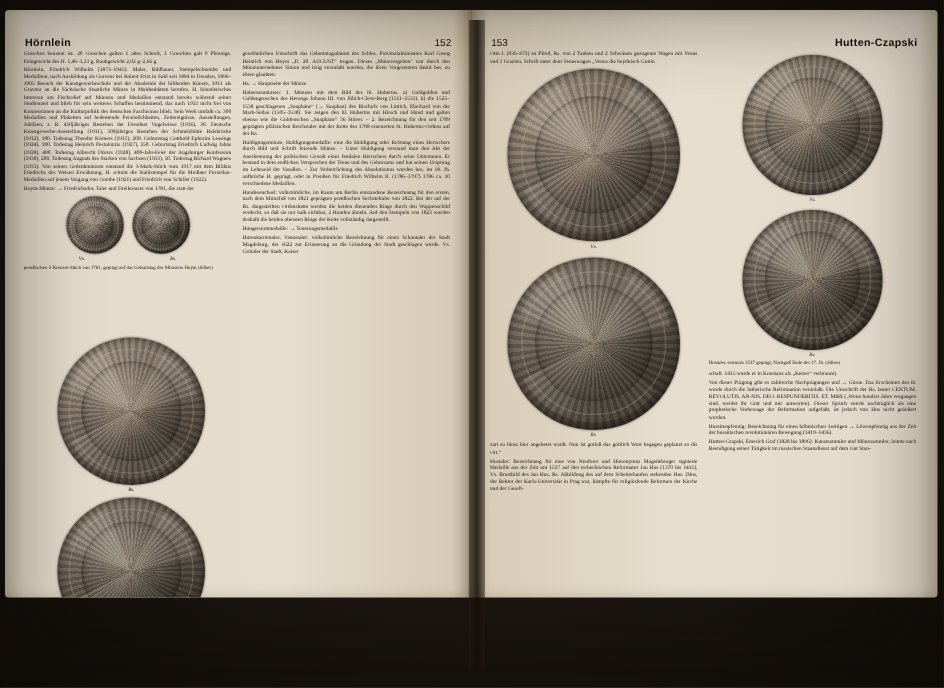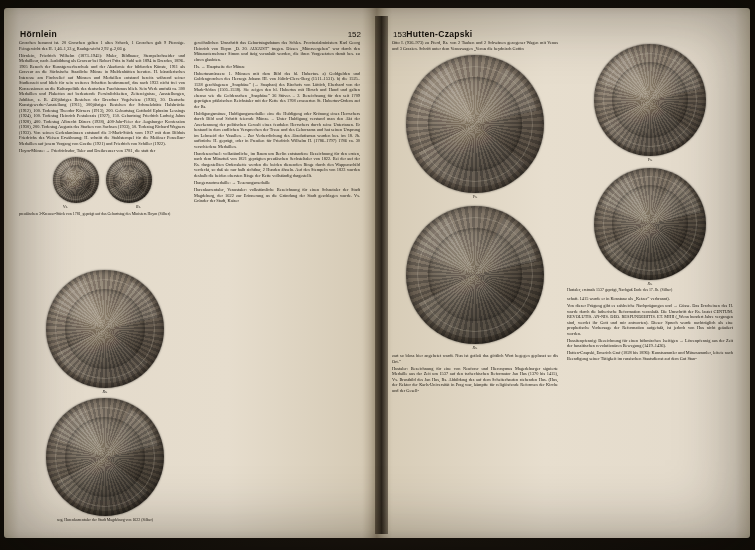--- a/index.html
+++ b/index.html
@@ -13,21 +13,21 @@
   }
   .scene {
     position: relative;
     width: 755px; height: 550px;
     background: radial-gradient(ellipse at 50% 50%, #2a2118 0%, #0d0b08 100%);
   }
   
   .book {
     position: absolute;
     left: 4px; top: 8px;
-    width: 747px; height: 530px;
+    width: 747px; height: 470px;
     display: flex;
   }
   .page {
     position: relative;
     width: 373px;
     background: #ded5c4;
     overflow: hidden;
   }
   .page.left {
     border-radius: 3px 0 0 3px;
@@ -61,21 +61,21 @@
     display: flex;
     align-items: baseline;
     font-family: "Liberation Sans", sans-serif;
     font-weight: bold;
     font-size: 8.5px;
     color: #15110c;
     padding: 10px 16px 0 16px;
     height: 14px;
   }
   .pg-head.left-head { justify-content: space-between; }
-  .pg-head.right-head { }
+  .pg-head.right-head { justify-content: space-between; }
   .pg-head .entry { letter-spacing: .3px; }
   .pg-head .folio { font-weight: normal; font-size: 8px; margin-top: 12px; }
 
   .rule {
     margin: 2px 16px 5px 16px;
     height: 1px;
     background: rgba(40,30,16,.0);
   }
 
   

